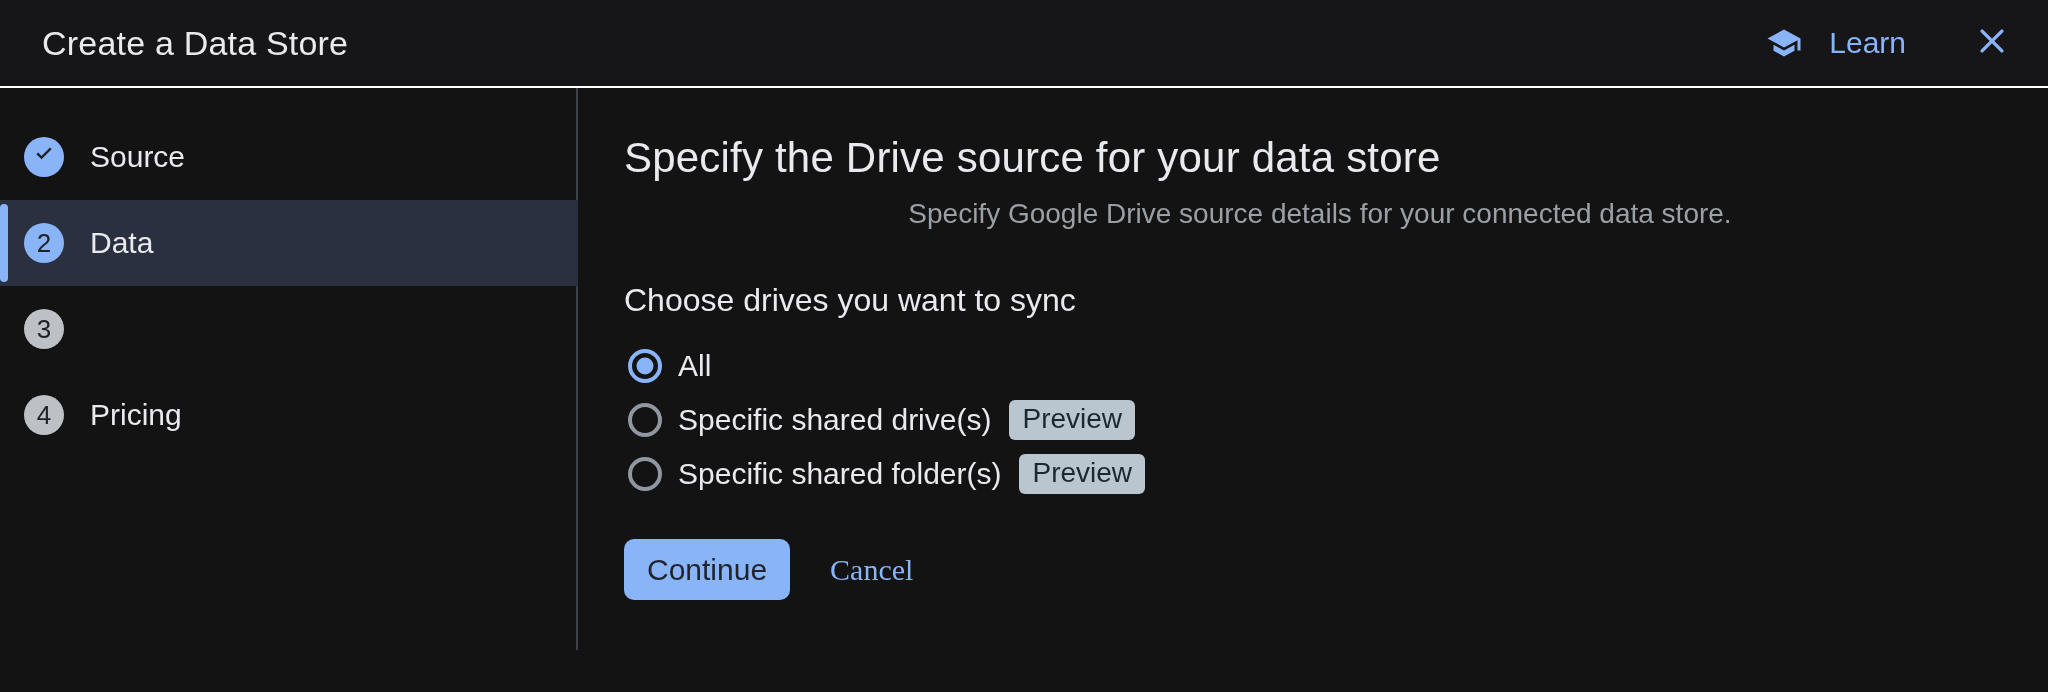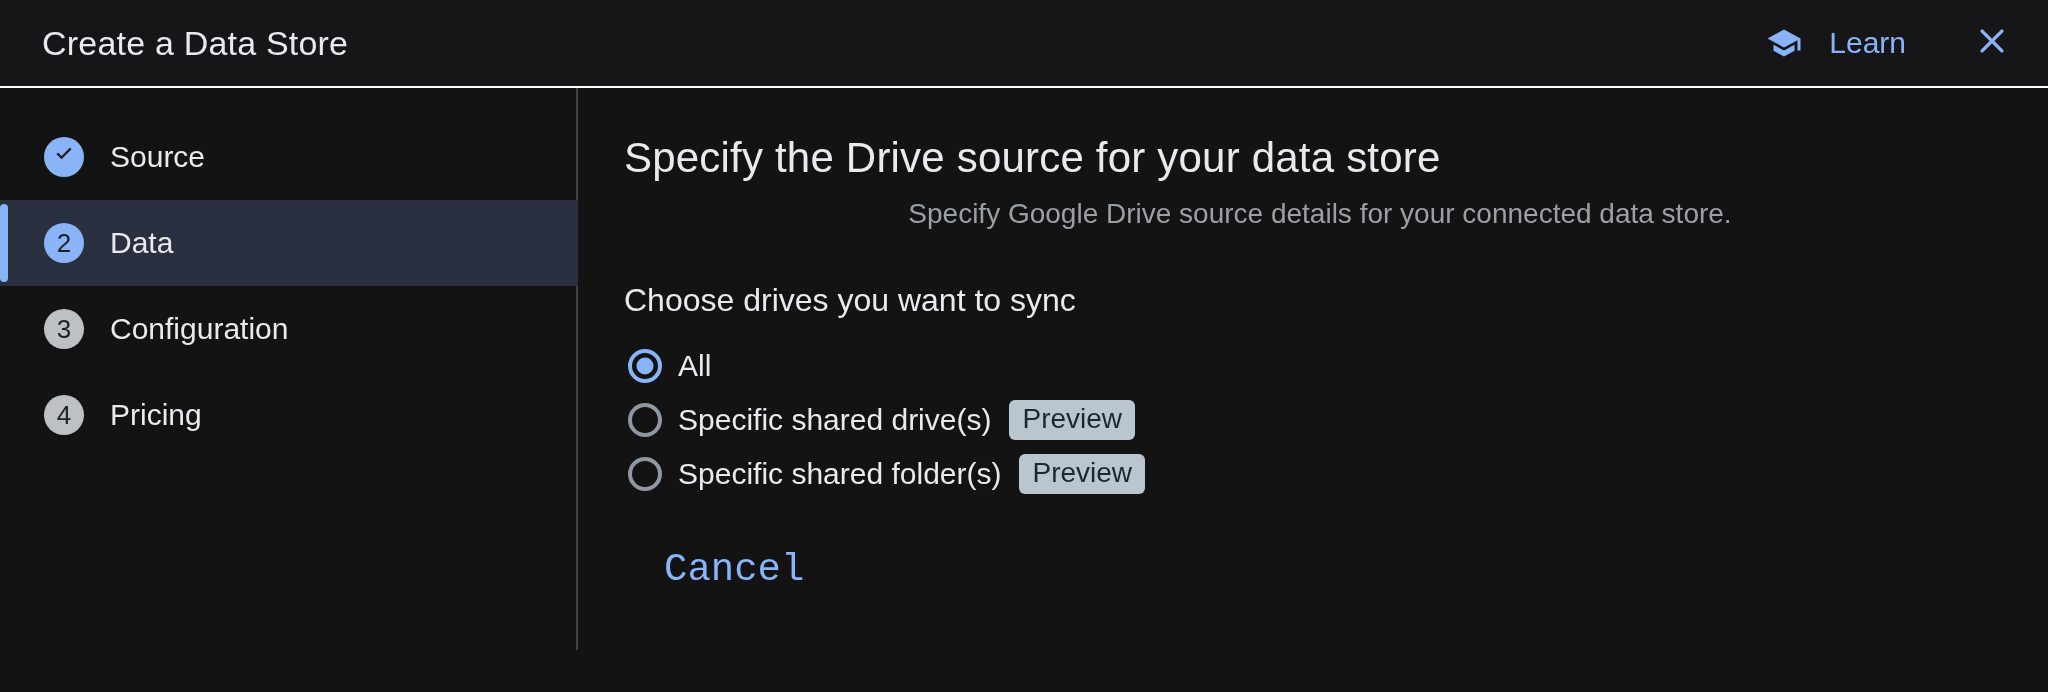--- a/index.html
+++ b/index.html
@@ -39,21 +39,21 @@
   .v-divider {
     position: absolute; left: 576px; top: 0; height: 562px; width: 2px;
     background: #3e4246;
   }
 
   
   .sidebar { width: 578px; flex: 0 0 578px; padding-top: 26px; }
   .step-row {
     position: relative; height: 86px;
     display: flex; align-items: center;
-    padding-left: 44px; cursor: pointer;
+    padding-left: 24px; cursor: pointer;
   }
   .step-row.active { background: #2a303f; }
   .step-accent {
     position: absolute; left: 0; top: 4px; bottom: 4px; width: 8px;
     background: #8ab4f8; border-radius: 8px;
   }
   .step-circle {
     width: 40px; height: 40px; border-radius: 50%;
     display: flex; align-items: center; justify-content: center;
     font-size: 26px; font-weight: 500; color: #1e2126;
@@ -96,22 +96,22 @@
     background: #8ab4f8; color: #1f242c;
     border: none; border-radius: 10px;
     height: 61px; padding: 0 23px;
     font-size: 30px; font-weight: 500;
     font-family: "Liberation Sans", sans-serif;
     cursor: pointer;
   }
   .cancel-btn {
     background: none; border: none;
     margin-left: 16px; padding: 0 24px; height: 61px;
-    color: #8ab4f8; font-size: 39px; font-weight: 500;
-    font-family: Liberation Mono, monospace;
+    color: #8ab4f8; font-size: 30px; font-weight: 500;
+    font-family: Liberation Serif, serif;
     cursor: pointer; border-radius: 8px;
   }
 </style>
 </head>
 <body>
 
 <div class="dialog">
 
   <div class="topbar">
     <div class="topbar-title">Create a Data Store</div>
@@ -150,21 +150,20 @@
       </div>
 
       <div class="step-row active">
         <div class="step-accent"></div>
         <div class="step-circle current">2</div>
         <div class="step-label">Data</div>
       </div>
 
       <div class="step-row">
         <div class="step-circle upcoming">3</div>
-        <div class="step-label">Configuration</div>
       </div>
 
       <div class="step-row">
         <div class="step-circle upcoming">4</div>
         <div class="step-label">Pricing</div>
       </div>
 
     </div>
 
     <div class="main">
@@ -188,18 +187,19 @@
 
         <div class="option-row">
           <div class="radio unchecked"></div>
           <div class="option-label">Specific shared folder(s)</div>
           <div class="preview-badge">Preview</div>
         </div>
 
       </div>
 
       <div class="actions">
+        <button class="continue-btn">Continue</button>
         <button class="cancel-btn">Cancel</button>
       </div>
     </div>
 
   </div>
 </div>
 
 </body></html>

